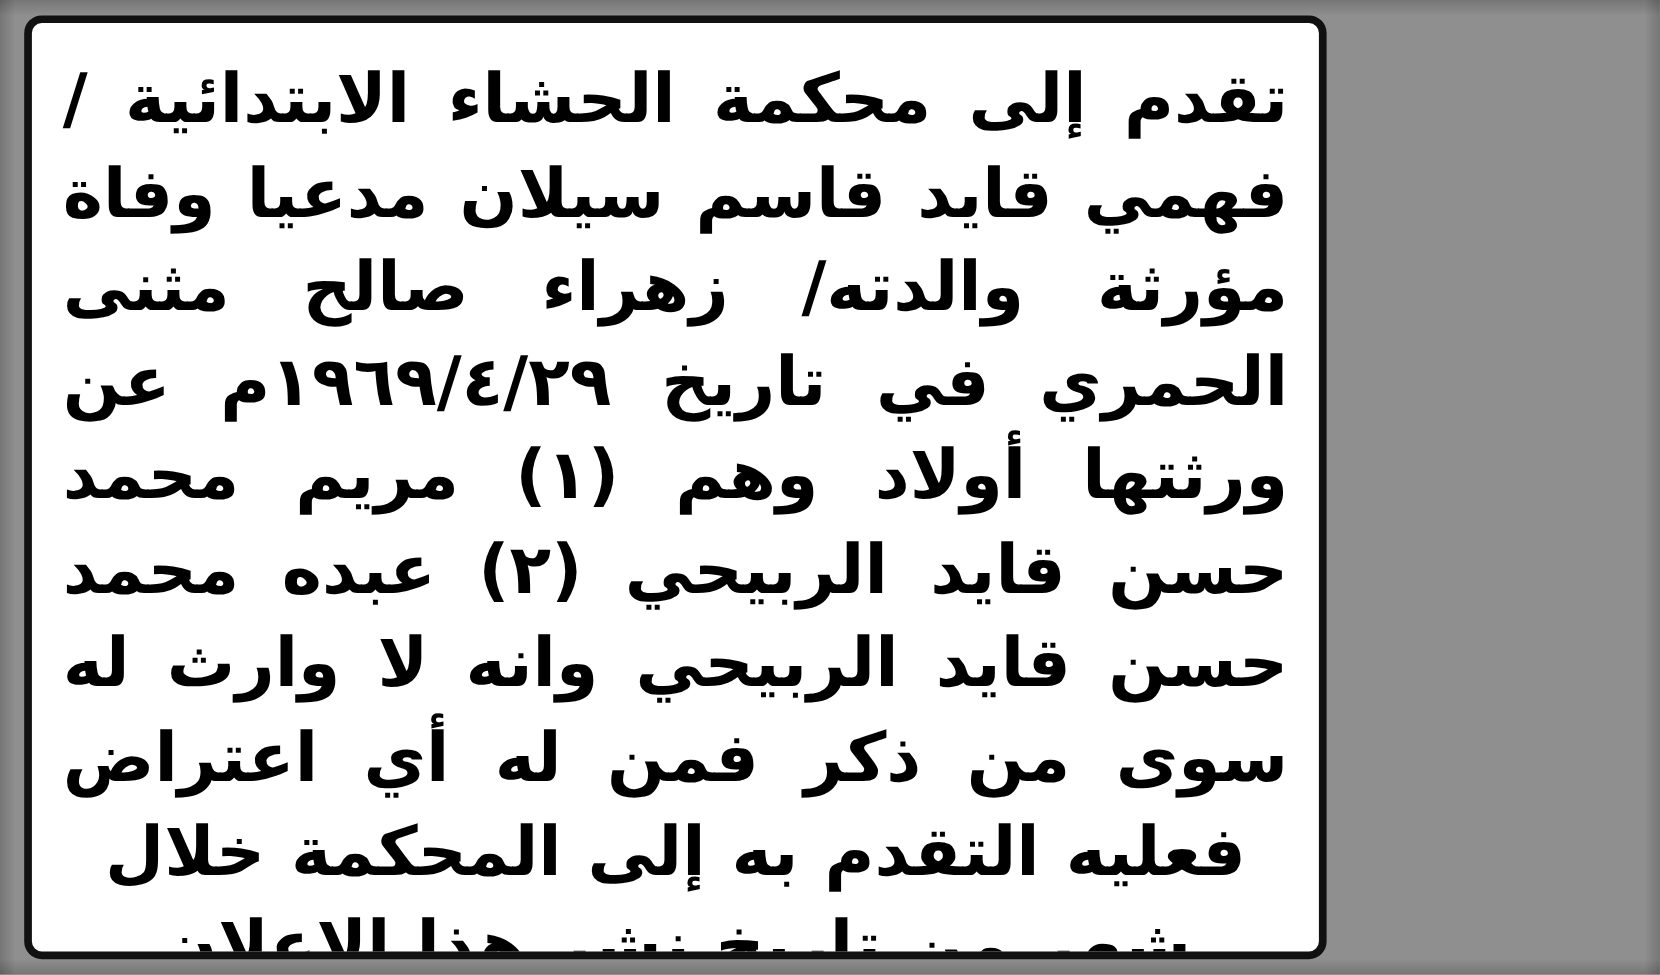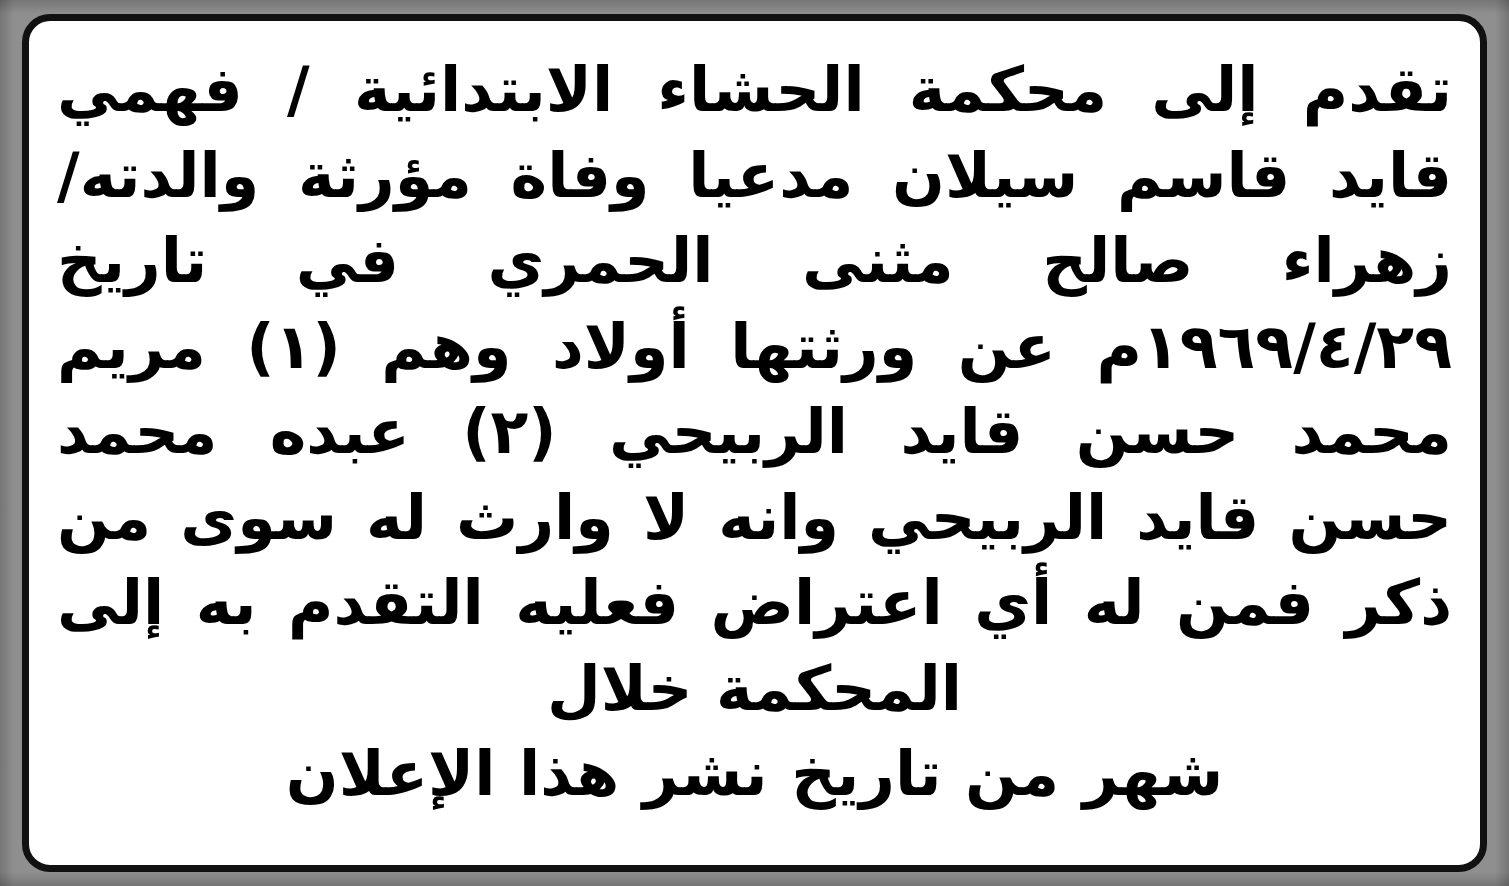--- a/index.html
+++ b/index.html
@@ -34,25 +34,25 @@
       linear-gradient(to right, rgba(0,0,0,0.18) 0px, rgba(0,0,0,0.0) 14px),
       linear-gradient(to left, rgba(0,0,0,0.18) 0px, rgba(0,0,0,0.0) 14px);
     pointer-events: none;
   }
 
   
   .notice-card {
     position: absolute;
     left: 22px;
     top: 14px;
-    width: 1465px;
+    width: 1184px;
     height: 858px;
     background: #ffffff;
     border: 7px solid #111111;
-    border-radius: 28px;
+    border-radius: 16px;
     box-sizing: border-box;
     overflow: hidden;
   }
 
   .notice-body {
     position: absolute;
     left: 28px;
     right: 28px;
     top: 26px;
     bottom: 18px;

